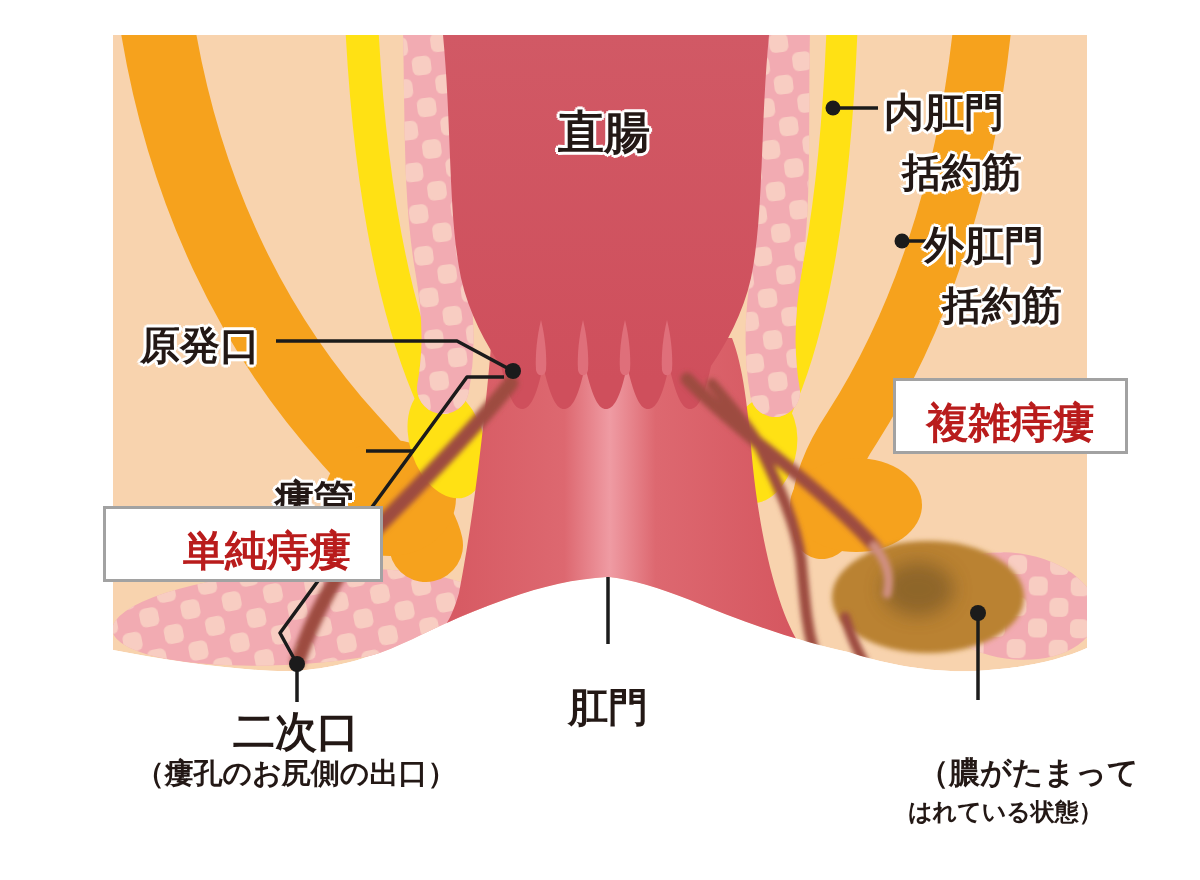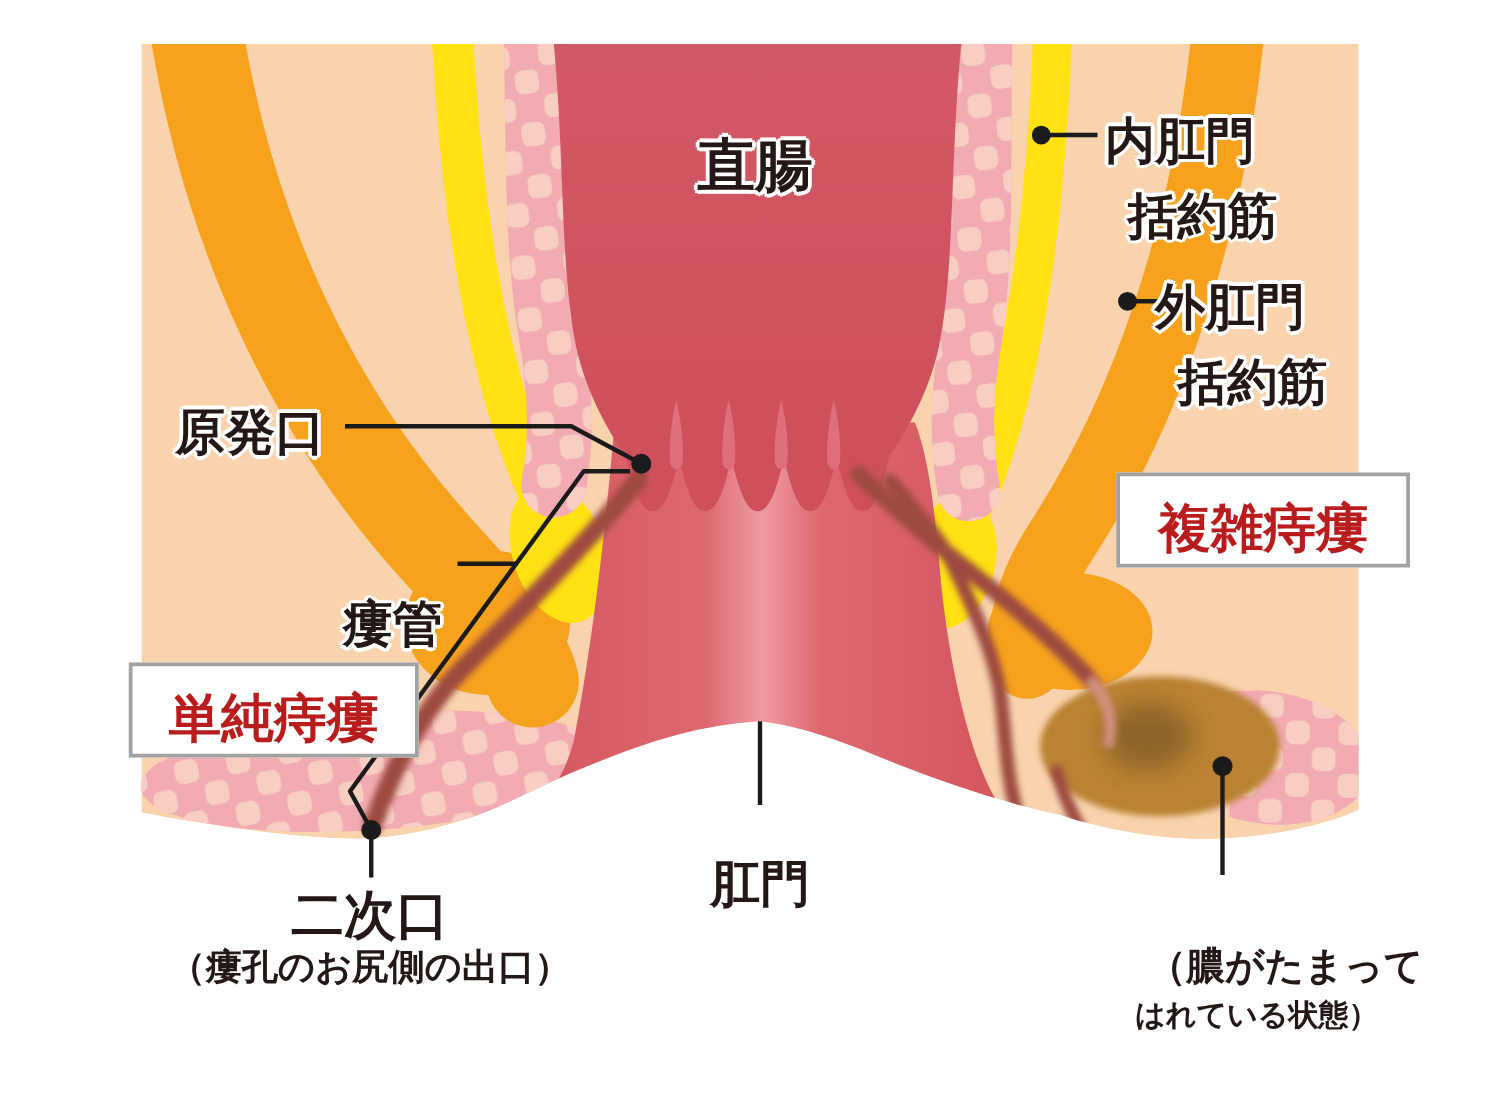--- a/index.html
+++ b/index.html
@@ -152,21 +152,21 @@
 <div class="lbl mid" style="left:884px;top:85px;">内肛門</div>
 <div class="lbl mid" style="left:902px;top:145px;">括約筋</div>
 
 <div class="lbl mid" style="left:924px;top:218px;">外肛門</div>
 <div class="lbl mid" style="left:942px;top:278px;">括約筋</div>
 
 <div class="lbl mid" style="left:140px;top:318px;">原発口</div>
 
 <div class="lbl mid" style="left:274px;top:429px;margin-top:43px;">瘻管</div>
 
-<div class="tag-box" style="left:103px;top:530px;width:226px;height:70px;">
+<div class="tag-box" style="left:103px;top:506px;width:226px;height:70px;padding-left:48px;">
   <span>単純痔瘻</span>
 </div>
 
 <div class="tag-box" style="left:893px;top:378px;width:229px;height:70px;">
   <span>複雑痔瘻</span>
 </div>
 
 <div class="lbl mid cx" style="left:608px;top:680px;font-family:Liberation Mono, monospace;">肛門</div>
 
 <div class="lbl mid2 cx" style="left:296px;top:704px;text-align:center;">二次口</div>

